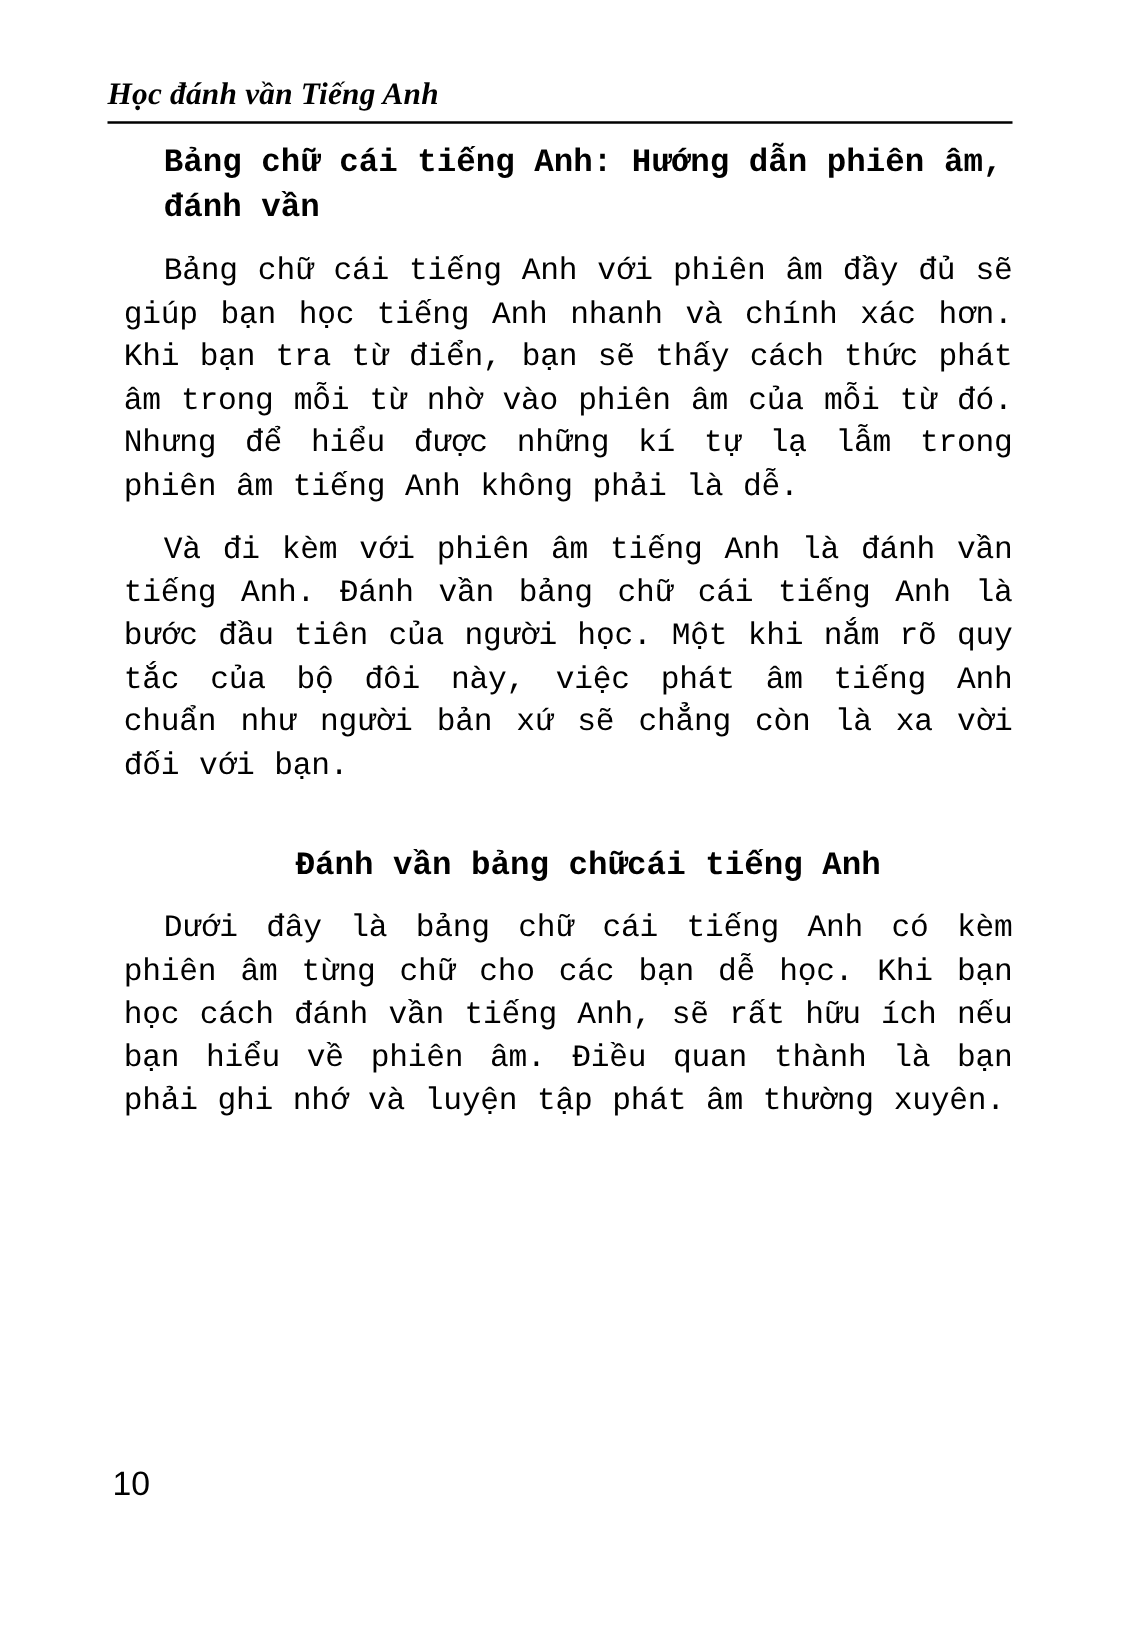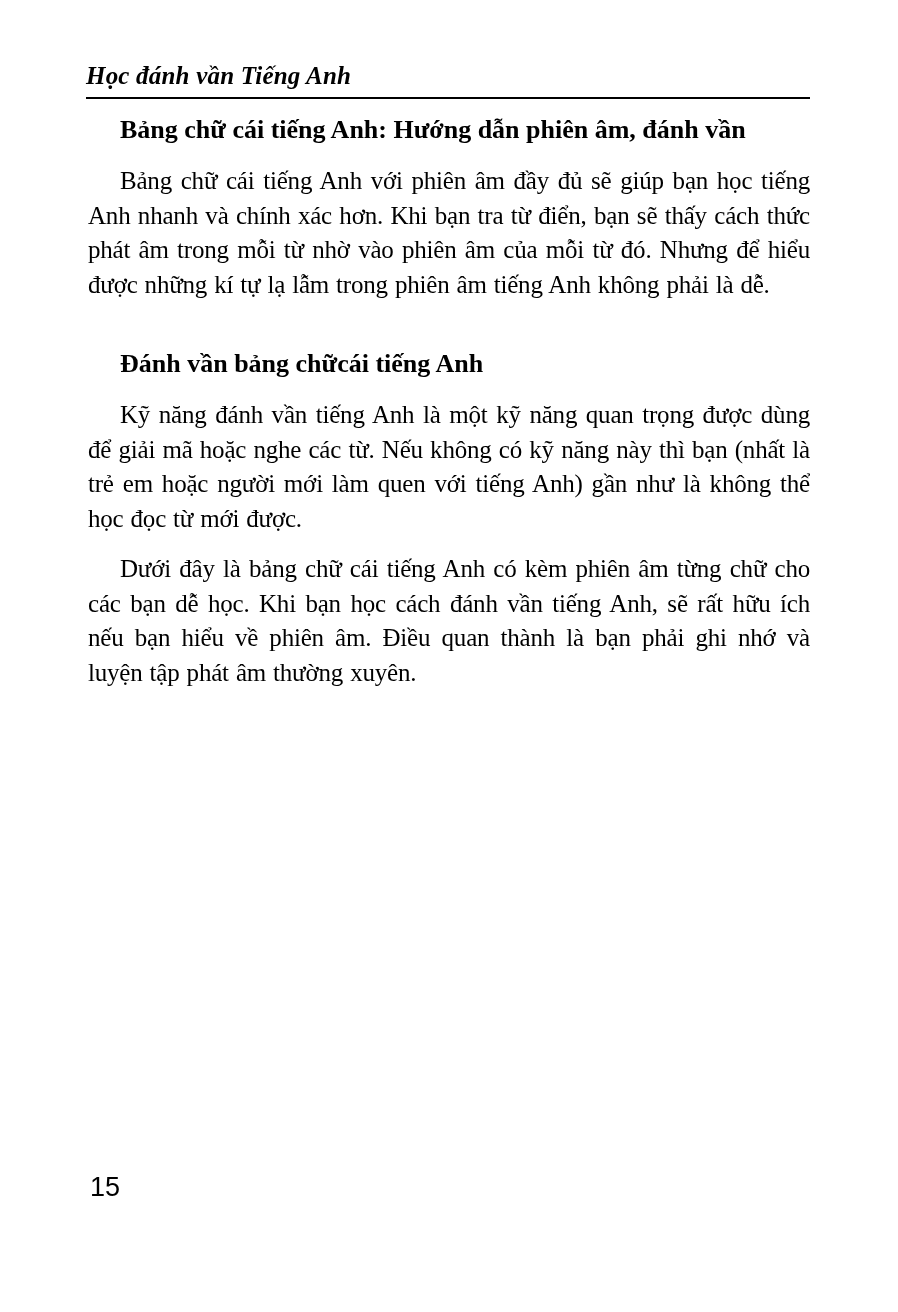--- a/index.html
+++ b/index.html
@@ -23,33 +23,35 @@
     top: 62px;
     font-size: 25px;
     font-weight: bold;
     font-style: italic;
     letter-spacing: 0.2px;
     border-bottom: 2px solid #000000;
     padding-bottom: 7px;
   }
   .content {
     position: absolute;
-    left: 88px;
+    left: 99px;
     right: 88px;
     top: 112px;
+    font-family: Liberation Mono, monospace;
   }
   .section-heading {
     font-size: 26px;
     font-weight: bold;
     margin: 0 0 8px 0;
     padding-left: 32px;
     line-height: 36px;
   }
   .section-heading.second {
     margin-top: 44px;
+    text-align: center;
   }
   .body-par {
     font-size: 25px;
     line-height: 34.5px;
     text-align: justify;
     text-indent: 32px;
     margin: 16px 0 5px 0;
     letter-spacing: -0.2px;
     word-spacing: 1px;
   }
@@ -70,26 +72,26 @@
   <div class="running-header">
     <span>Học đánh vần Tiếng Anh</span>
   </div>
 
   <div class="content">
 
     <h1 class="section-heading">Bảng chữ cái tiếng Anh: Hướng dẫn phiên âm, đánh vần</h1>
 
     <p class="body-par">Bảng chữ cái tiếng Anh với phiên âm đầy đủ sẽ giúp bạn học tiếng Anh nhanh và chính xác hơn. Khi bạn tra từ điển, bạn sẽ thấy cách thức phát âm trong mỗi từ nhờ vào phiên âm của mỗi từ đó. Nhưng để hiểu được những kí tự lạ lẫm trong phiên âm tiếng Anh không phải là dễ.</p>
 
+    <p class="body-par">Và đi kèm với phiên âm tiếng Anh là đánh vần tiếng Anh. Đánh vần bảng chữ cái tiếng Anh là bước đầu tiên của người học. Một khi nắm rõ quy tắc của bộ đôi này, việc phát âm tiếng Anh chuẩn như người bản xứ sẽ chẳng còn là xa vời đối với bạn.</p>
 
 
     <h2 class="section-heading second">Đánh vần bảng chữcái tiếng Anh</h2>
 
 
-    <p class="body-par">Kỹ năng đánh vần tiếng Anh là một kỹ năng quan trọng được dùng để giải mã hoặc nghe các từ. Nếu không có kỹ năng này thì bạn (nhất là trẻ em hoặc người mới làm quen với tiếng Anh) gần như là không thể học đọc từ mới được.</p>
 
     <p class="body-par">Dưới đây là bảng chữ cái tiếng Anh có kèm phiên âm từng chữ cho các bạn dễ học. Khi bạn học cách đánh vần tiếng Anh, sẽ rất hữu ích nếu bạn hiểu về phiên âm. Điều quan thành là bạn phải ghi nhớ và luyện tập phát âm thường xuyên.</p>
 
   </div>
 
-  <div class="page-number">15</div>
+  <div class="page-number">10</div>
 
 </div>
 
 </body></html>

